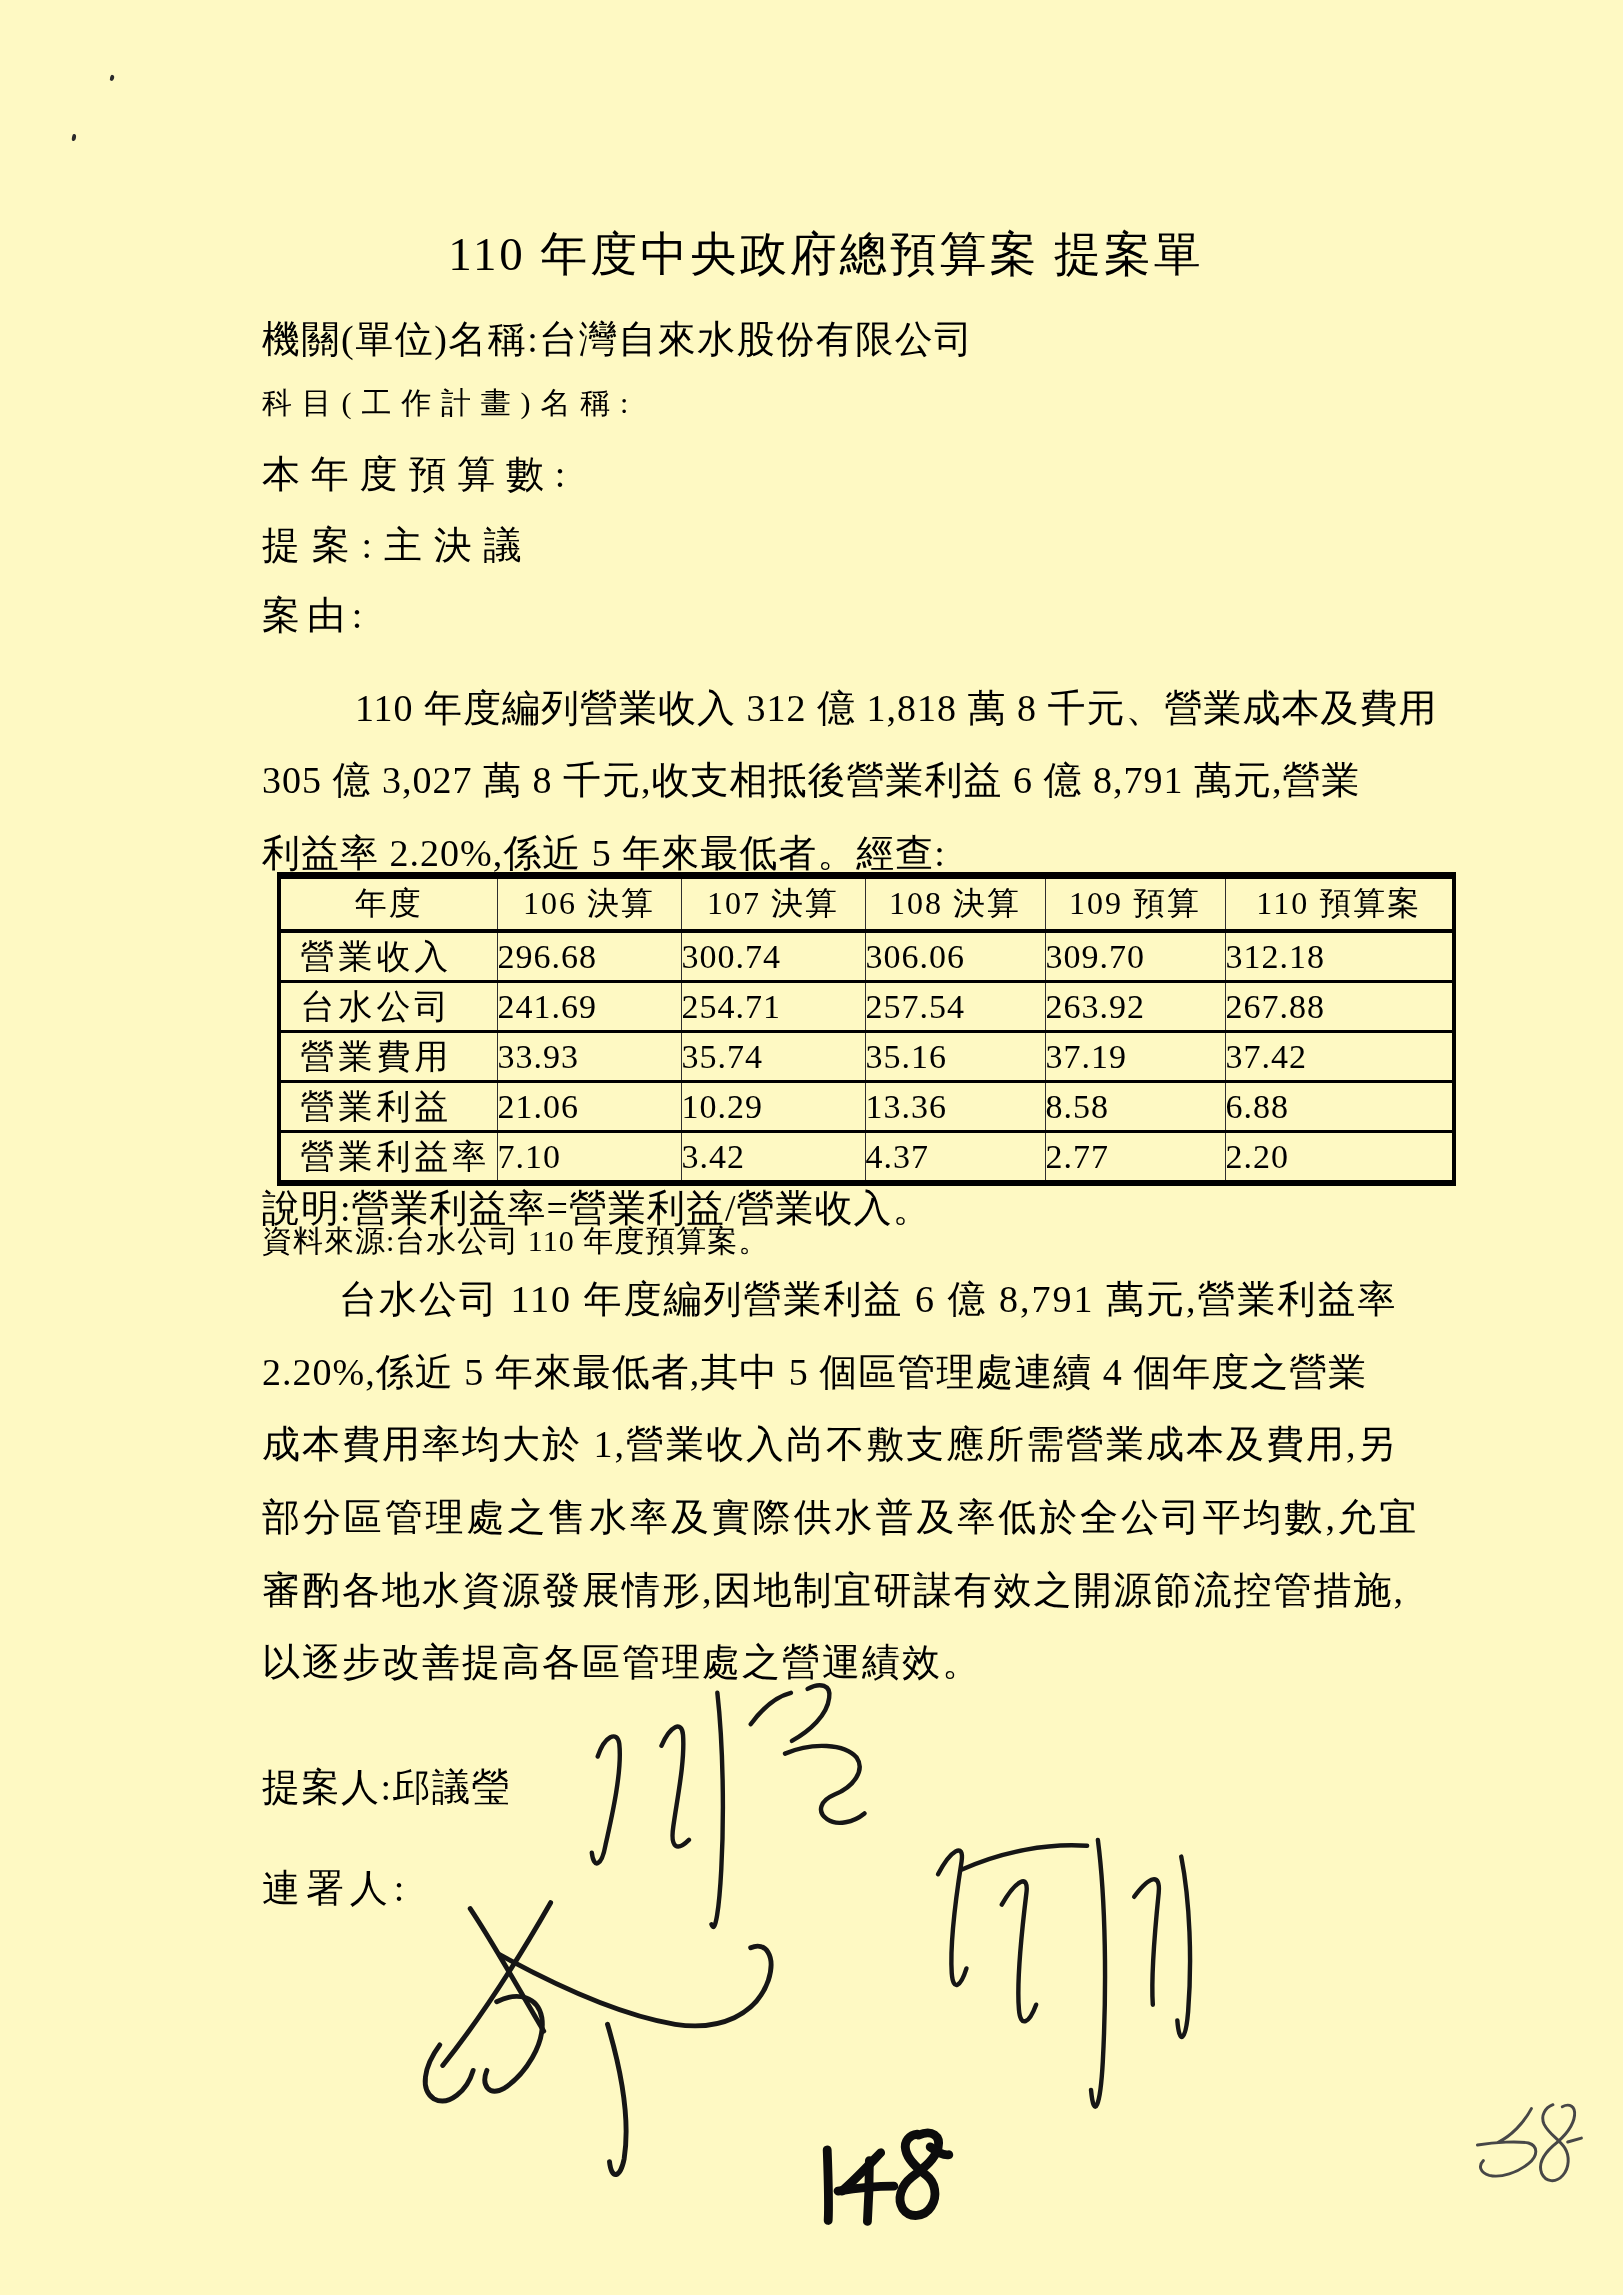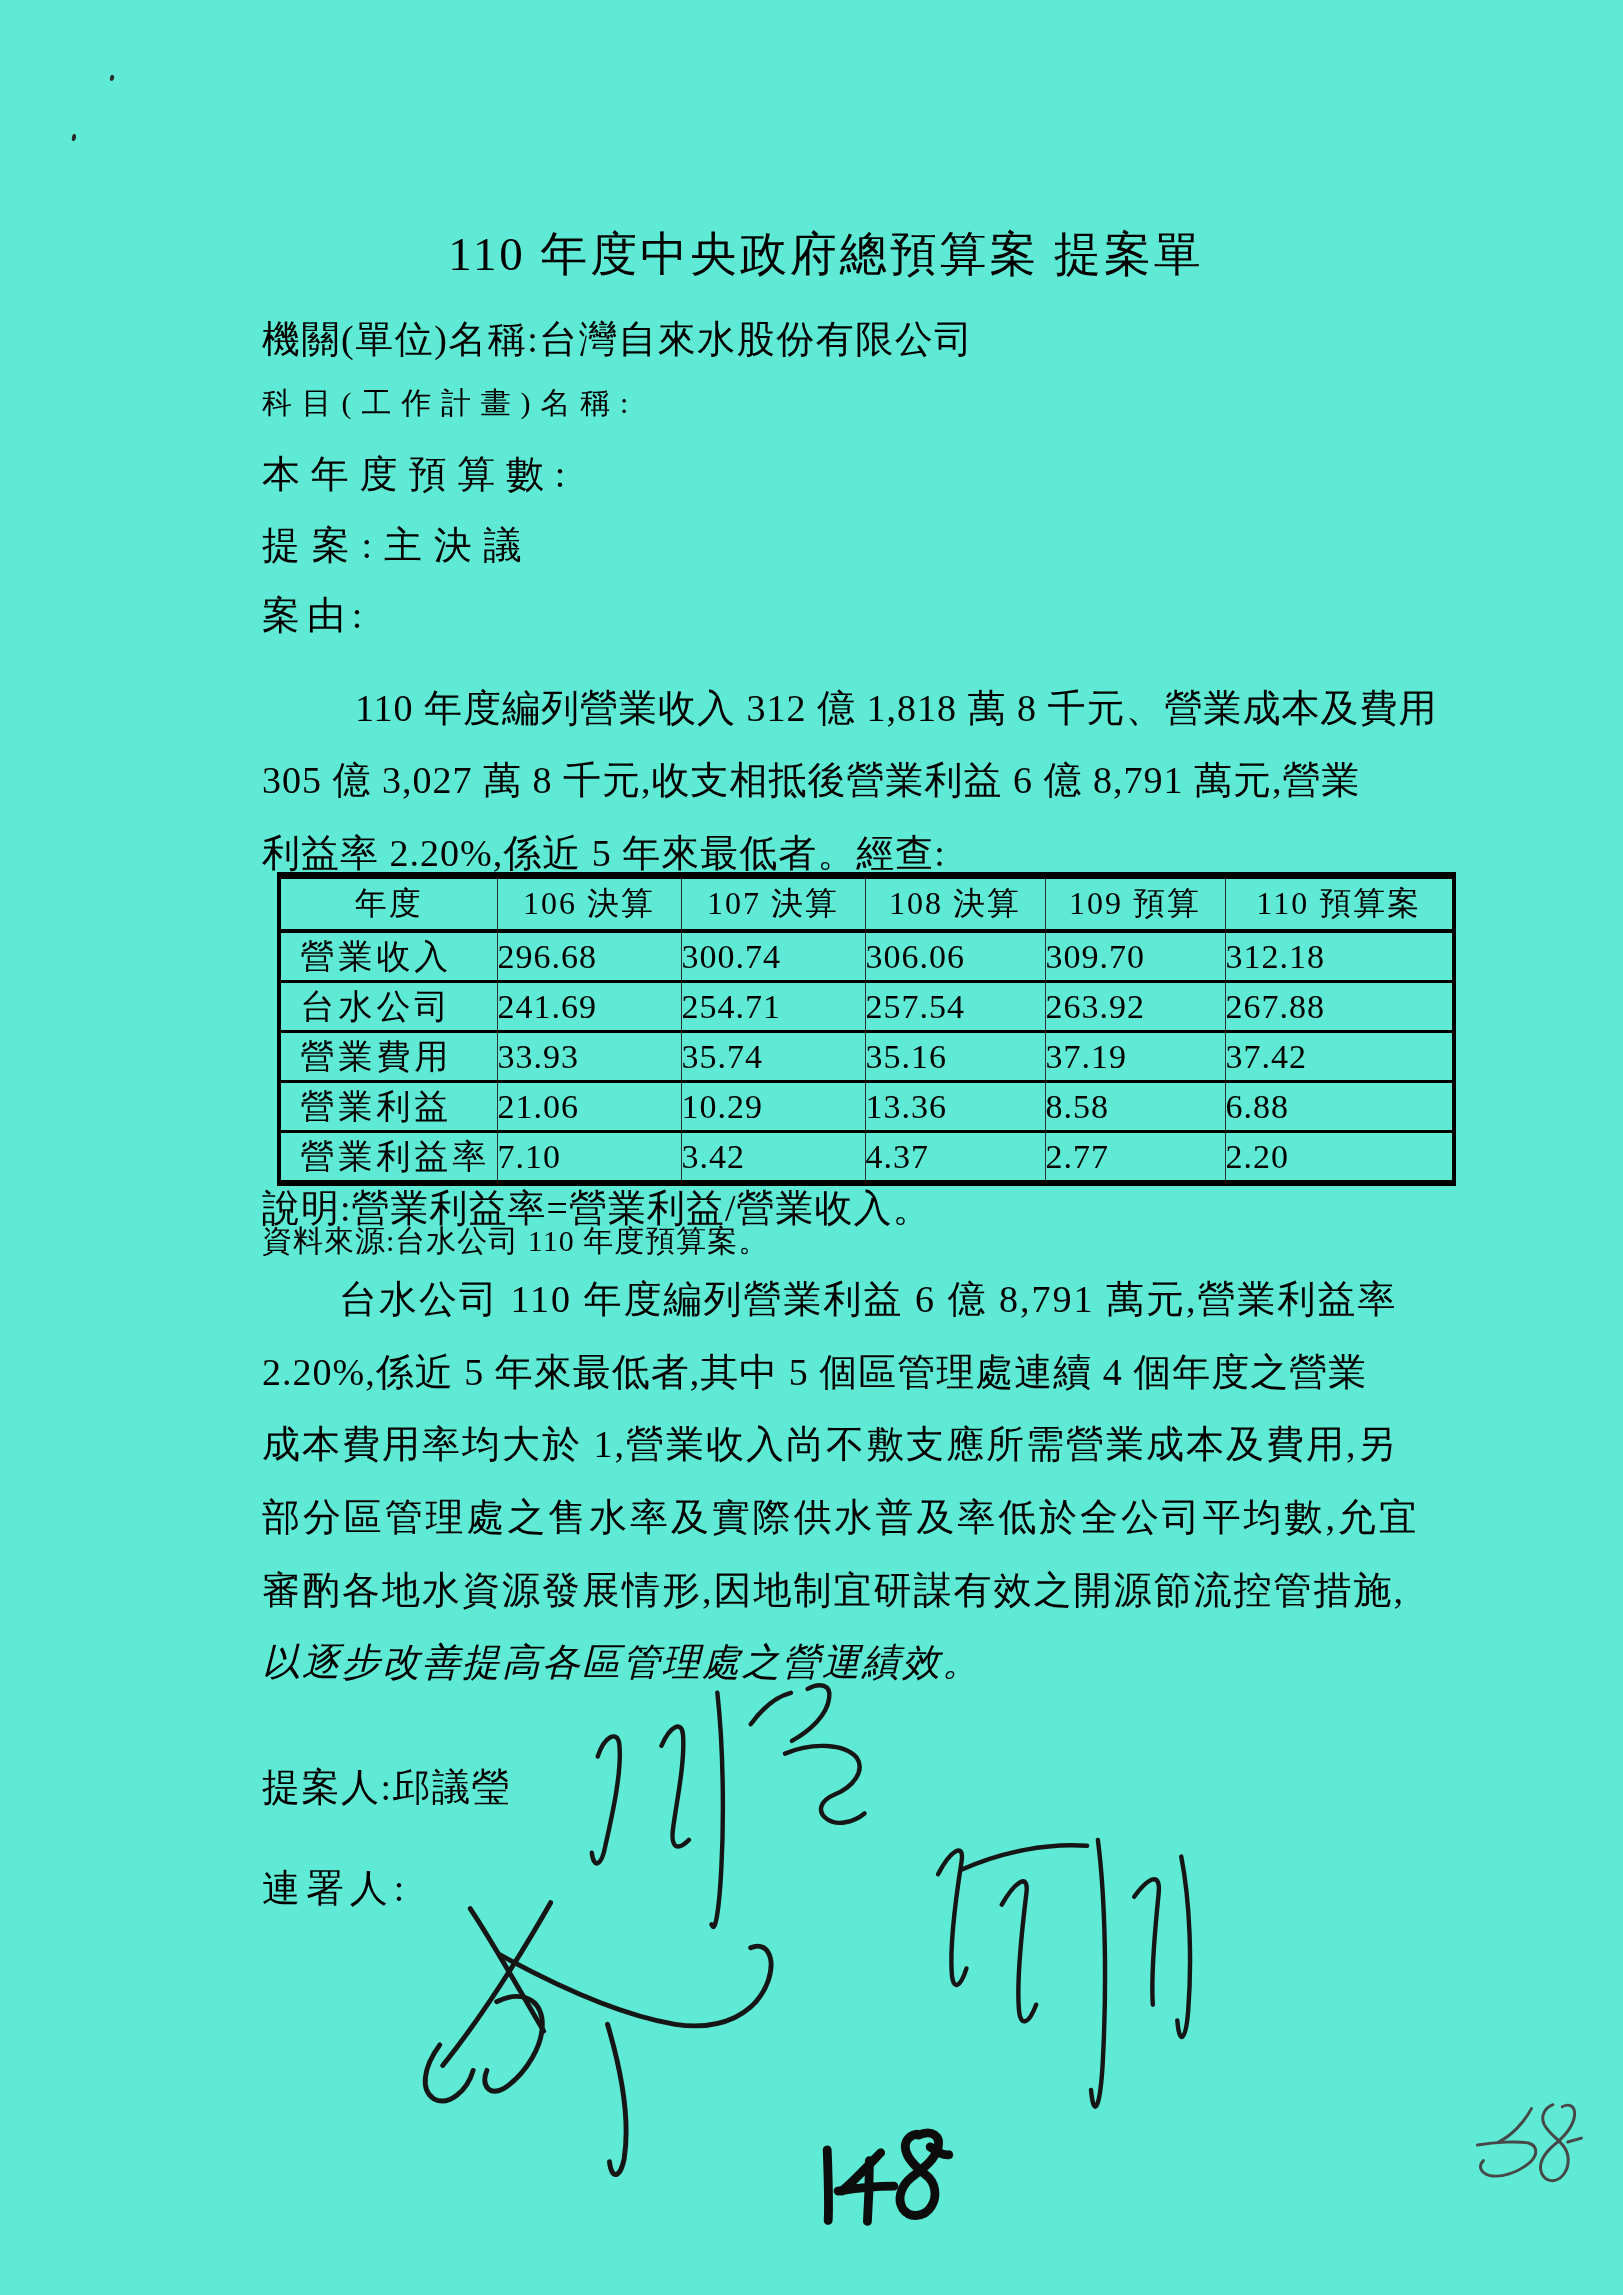--- a/index.html
+++ b/index.html
@@ -1,20 +1,20 @@
 <!DOCTYPE html>
 <html style="font-size:7.8px"><head>
 <meta charset="utf-8">
 <style>
   html,body{margin:0;padding:0;background:#ffffff;}
   #page{
     position:relative;
     width:1624px;
     height:2295px;
-    background:#5eead4;
+    background:#fef9c3;
     overflow:hidden;
     font-family:"Liberation Serif","DejaVu Serif",serif;
     color:#000;
   }
   .txt{
     position:absolute;
     white-space:nowrap;
     line-height:1.15;
     color:#000;
     font-family:"Liberation Serif","DejaVu Serif",serif;
@@ -136,21 +136,21 @@
   </table>
 
   <div class="txt" style="left:262px;top:1187px;font-size:38px;letter-spacing:1px;">說明:營業利益率=營業利益/營業收入。</div>
   <div class="txt" style="left:262px;top:1224px;font-size:30px;letter-spacing:1px;">資料來源:台水公司 110 年度預算案。</div>
 
   <div class="txt" style="left:262px;top:1278px;font-size:38px;letter-spacing:2px;text-indent:77px;">台水公司 110 年度編列營業利益 6 億 8,791 萬元,營業利益率</div>
   <div class="txt" style="left:262px;top:1351px;font-size:38px;letter-spacing:1px;">2.20%,係近 5 年來最低者,其中 5 個區管理處連續 4 個年度之營業</div>
   <div class="txt" style="left:262px;top:1423px;font-size:38px;letter-spacing:2px;">成本費用率均大於 1,營業收入尚不敷支應所需營業成本及費用,另</div>
   <div class="txt" style="left:262px;top:1496px;font-size:38px;letter-spacing:2.9px;">部分區管理處之售水率及實際供水普及率低於全公司平均數,允宜</div>
   <div class="txt" style="left:262px;top:1569px;font-size:38px;letter-spacing:2px;">審酌各地水資源發展情形,因地制宜研謀有效之開源節流控管措施,</div>
-  <div class="txt" style="left:262px;top:1641px;font-size:38px;letter-spacing:2px;font-style:italic;">以逐步改善提高各區管理處之營運績效。</div>
+  <div class="txt" style="left:262px;top:1641px;font-size:38px;letter-spacing:2px;">以逐步改善提高各區管理處之營運績效。</div>
 
   <div class="txt" style="left:262px;top:1766px;font-size:38px;letter-spacing:1.5px;">提案人:邱議瑩</div>
   <div class="txt" style="left:262px;top:1867px;font-size:38px;letter-spacing:5.9px;">連署人:</div>
 
   <svg class="overlay" viewBox="0 0 3310 4680" xmlns="http://www.w3.org/2000/svg">
 
     <g fill="none" stroke="#161616" stroke-width="9" stroke-linecap="round">
       <path d="M1218,3582 C1232,3540 1258,3528 1262,3556 C1268,3610 1248,3700 1234,3762 C1226,3806 1210,3812 1206,3778"></path>
       <path d="M1348,3560 C1366,3518 1390,3508 1392,3538 C1396,3592 1380,3668 1372,3726 C1366,3768 1380,3776 1404,3752"></path>
       <path d="M1462,3452 C1474,3560 1476,3700 1470,3812 C1466,3888 1458,3948 1450,3924"></path>

